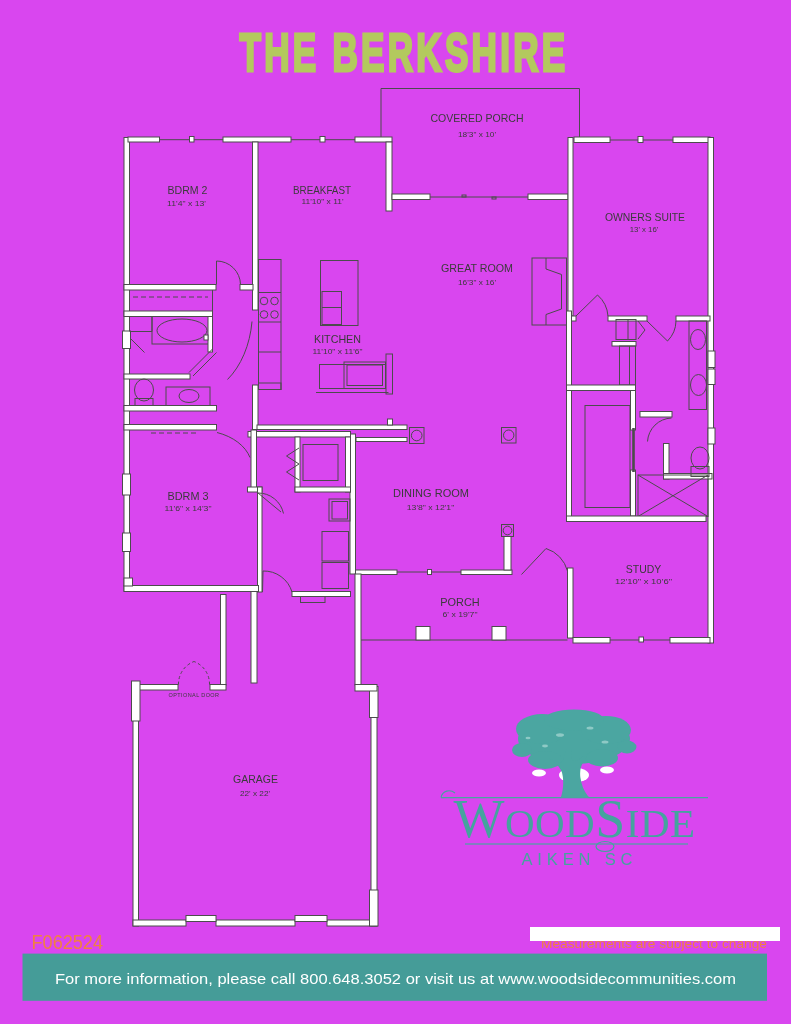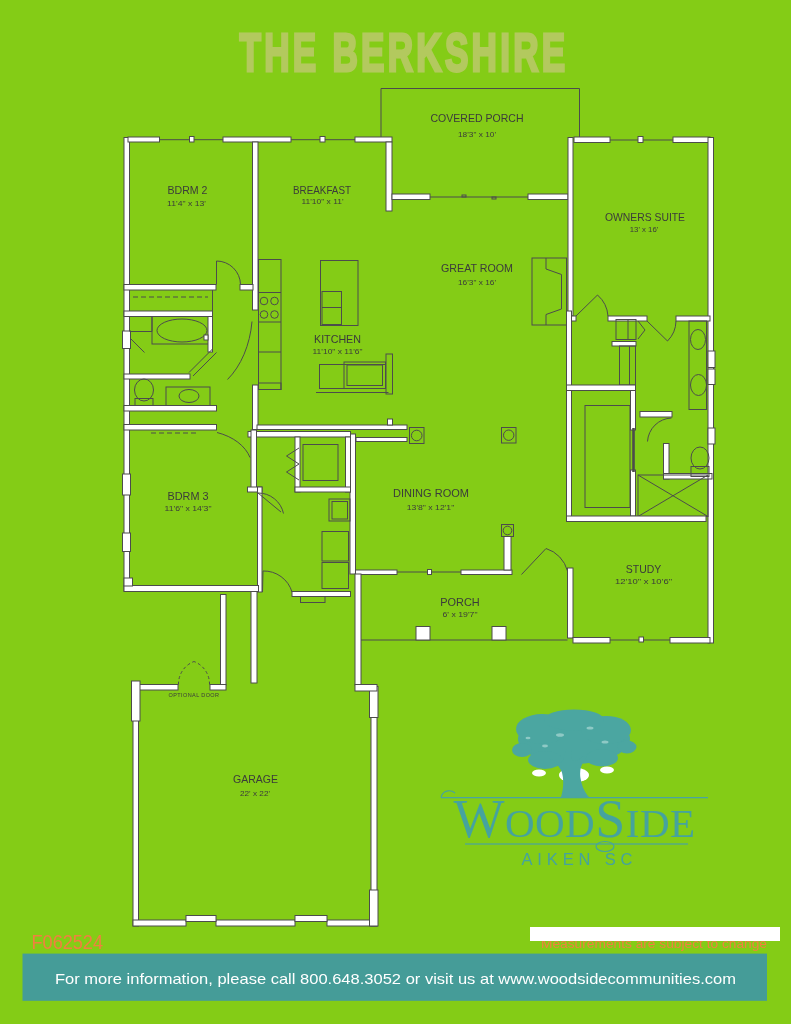--- a/index.html
+++ b/index.html
@@ -1,16 +1,16 @@
 <!DOCTYPE html>
 <html><head>
 <meta charset="utf-8">
 <style>
 html,body{margin:0;padding:0;background:#ffffff;}
-.page{position:relative;width:791px;height:1024px;overflow:hidden;background:#84cc16;font-family:"Liberation Sans",sans-serif;}
+.page{position:relative;width:791px;height:1024px;overflow:hidden;background:#d946ef;font-family:"Liberation Sans",sans-serif;}
 svg{position:absolute;top:0;left:0;}
 .w{fill:#ffffff;stroke:#4c4c4c;stroke-width:1;}
 .l{fill:none;stroke:#4c4c4c;stroke-width:1;}
 .t{fill:#3b3b3b;font-family:"Liberation Sans",sans-serif;font-size:11.5px;text-anchor:middle;}
 .d{fill:#3b3b3b;font-family:"Liberation Sans",sans-serif;font-size:8px;text-anchor:middle;}
 </style>
 </head>
 <body>
 <div class="page">
 <svg width="791" height="1024" viewBox="0 0 791 1024">

